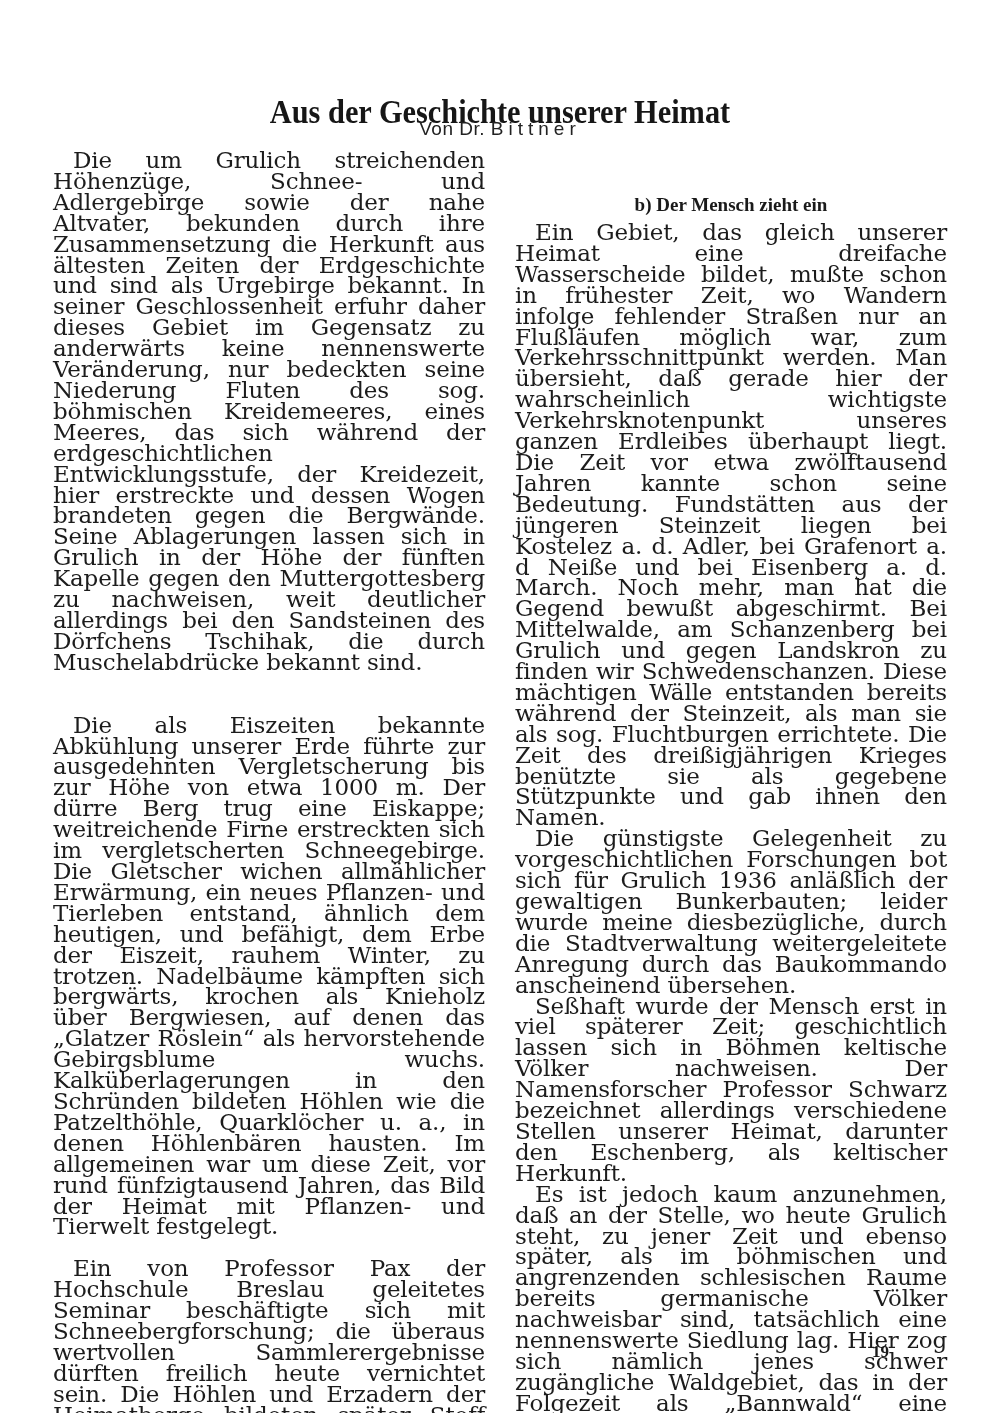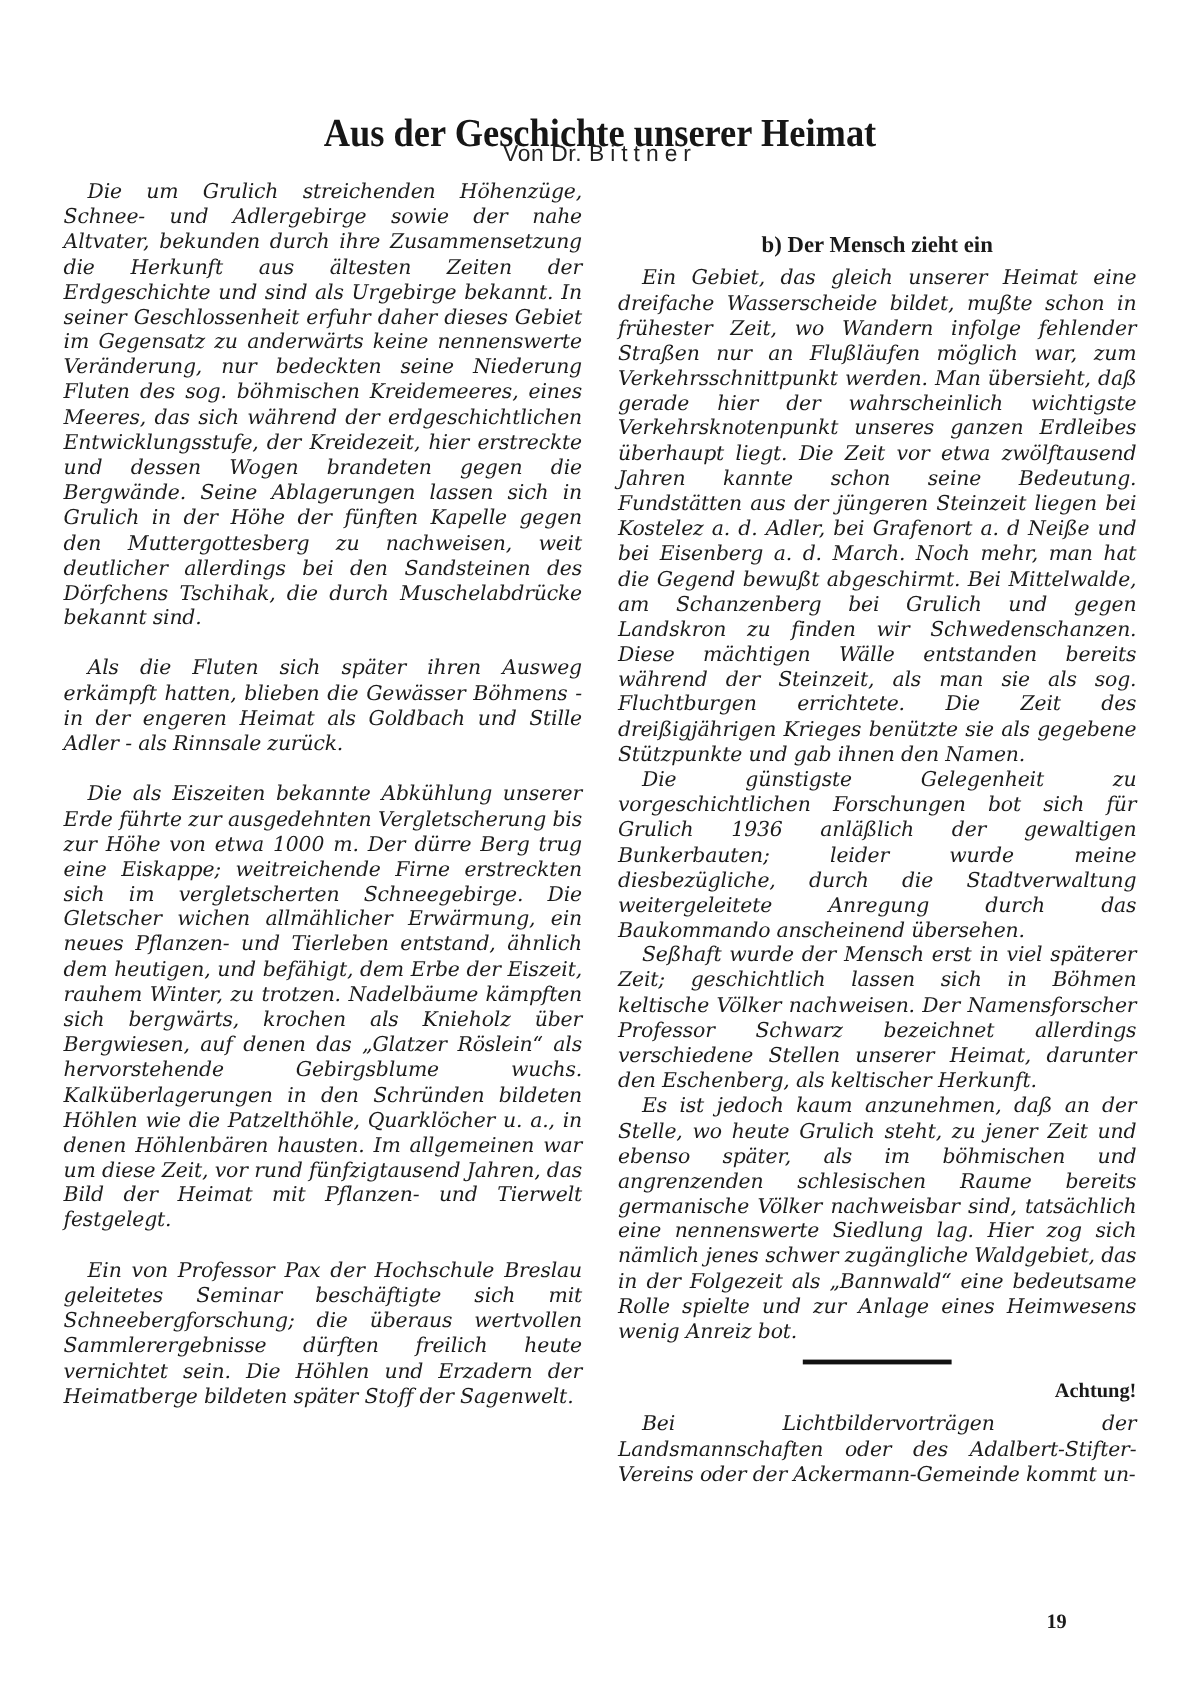--- a/index.html
+++ b/index.html
@@ -32,28 +32,27 @@
     .section-head {
       text-align: center;
       font-family: "Liberation Serif", serif;
       font-weight: bold; font-size: 19px;
       height: 27px; line-height: 27px;
       margin-bottom: 4px;
     }
     .col.left .section-head { padding-left: 30px; }
     .para {
       font-family: "DejaVu Serif", serif;
-      font-size: 17px;
+      font-size: 23px;
       line-height: 20.9px;
       text-align: justify;
       text-indent: 20px;
       margin: 0;
       color: #1c1c1c;
       letter-spacing: -0.15px;
-      font-style: italic;
     }
     .gap { height: 21px; }
     .rule {
       width: 124px; height: 4px; background: #111;
       margin: 12px auto 12px auto;
     }
     .notice-title {
       text-align: right; font-family: "Liberation Serif", serif;
       font-weight: bold; font-size: 17px; margin: 0 0 8px 0;
     }
@@ -73,21 +72,20 @@
 
 <h1 class="title">Aus der Geschichte unserer Heimat</h1>
 <div class="byline">
   <span>Von Dr.</span>
   <span class="spaced">Bittner</span>
 </div>
 
 <div class="col left">
   <p class="para">Die um Grulich streichenden Höhenzüge, Schnee- und Adlergebirge sowie der nahe Altvater, bekunden durch ihre Zusammensetzung die Herkunft aus ältesten Zeiten der Erdgeschichte und sind als Urgebirge bekannt. In seiner Geschlossenheit erfuhr daher dieses Gebiet im Gegensatz zu anderwärts keine nennenswerte Veränderung, nur bedeckten seine Niederung Fluten des sog. böhmischen Kreidemeeres, eines Meeres, das sich während der erdgeschichtlichen Entwicklungsstufe, der Kreidezeit, hier erstreckte und dessen Wogen brandeten gegen die Bergwände. Seine Ablagerungen lassen sich in Grulich in der Höhe der fünften Kapelle gegen den Muttergottesberg zu nachweisen, weit deutlicher allerdings bei den Sandsteinen des Dörfchens Tschihak, die durch Muschelabdrücke bekannt sind.</p>
   <div class="gap"></div>
-  <p class="para">Als die Fluten sich später ihren Ausweg erkämpft hatten, blieben die Gewässer Böhmens - in der engeren Heimat als Goldbach und Stille Adler - als Rinnsale zurück.</p>
   <div class="gap"></div>
   <p class="para">Die als Eiszeiten bekannte Abkühlung unserer Erde führte zur ausgedehnten Vergletscherung bis zur Höhe von etwa 1000 m. Der dürre Berg trug eine Eiskappe; weitreichende Firne erstreckten sich im vergletscherten Schneegebirge. Die Gletscher wichen allmählicher Erwärmung, ein neues Pflanzen- und Tierleben entstand, ähnlich dem heutigen, und befähigt, dem Erbe der Eiszeit, rauhem Winter, zu trotzen. Nadelbäume kämpften sich bergwärts, krochen als Knieholz über Bergwiesen, auf denen das „Glatzer Röslein“ als hervorstehende Gebirgsblume wuchs. Kalküberlagerungen in den Schründen bildeten Höhlen wie die Patzelthöhle, Quarklöcher u. a., in denen Höhlenbären hausten. Im allgemeinen war um diese Zeit, vor rund fünfzigtausend Jahren, das Bild der Heimat mit Pflanzen- und Tierwelt festgelegt.</p>
   <div class="gap"></div>
   <p class="para">Ein von Professor Pax der Hochschule Breslau geleitetes Seminar beschäftigte sich mit Schneebergforschung; die überaus wertvollen Sammlerergebnisse dürften freilich heute vernichtet sein. Die Höhlen und Erzadern der Heimatberge bildeten später Stoff der Sagenwelt.</p>
 </div>
 
 <div class="col right">
   <div class="section-head">b) Der Mensch zieht ein</div>
   <p class="para">Ein Gebiet, das gleich unserer Heimat eine dreifache Wasserscheide bildet, mußte schon in frühester Zeit, wo Wandern infolge fehlender Straßen nur an Flußläufen möglich war, zum Verkehrsschnittpunkt werden. Man übersieht, daß gerade hier der wahrscheinlich wichtigste Verkehrsknotenpunkt unseres ganzen Erdleibes überhaupt liegt. Die Zeit vor etwa zwölftausend Jahren kannte schon seine Bedeutung. Fundstätten aus der jüngeren Steinzeit liegen bei Kostelez a. d. Adler, bei Grafenort a. d Neiße und bei Eisenberg a. d. March. Noch mehr, man hat die Gegend bewußt abgeschirmt. Bei Mittelwalde, am Schanzenberg bei Grulich und gegen Landskron zu finden wir Schwedenschanzen. Diese mächtigen Wälle entstanden bereits während der Steinzeit, als man sie als sog. Fluchtburgen errichtete. Die Zeit des dreißigjährigen Krieges benützte sie als gegebene Stützpunkte und gab ihnen den Namen.</p>
   <p class="para">Die günstigste Gelegenheit zu vorgeschichtlichen Forschungen bot sich für Grulich 1936 anläßlich der gewaltigen Bunkerbauten; leider wurde meine diesbezügliche, durch die Stadtverwaltung weitergeleitete Anregung durch das Baukommando anscheinend übersehen.</p>

